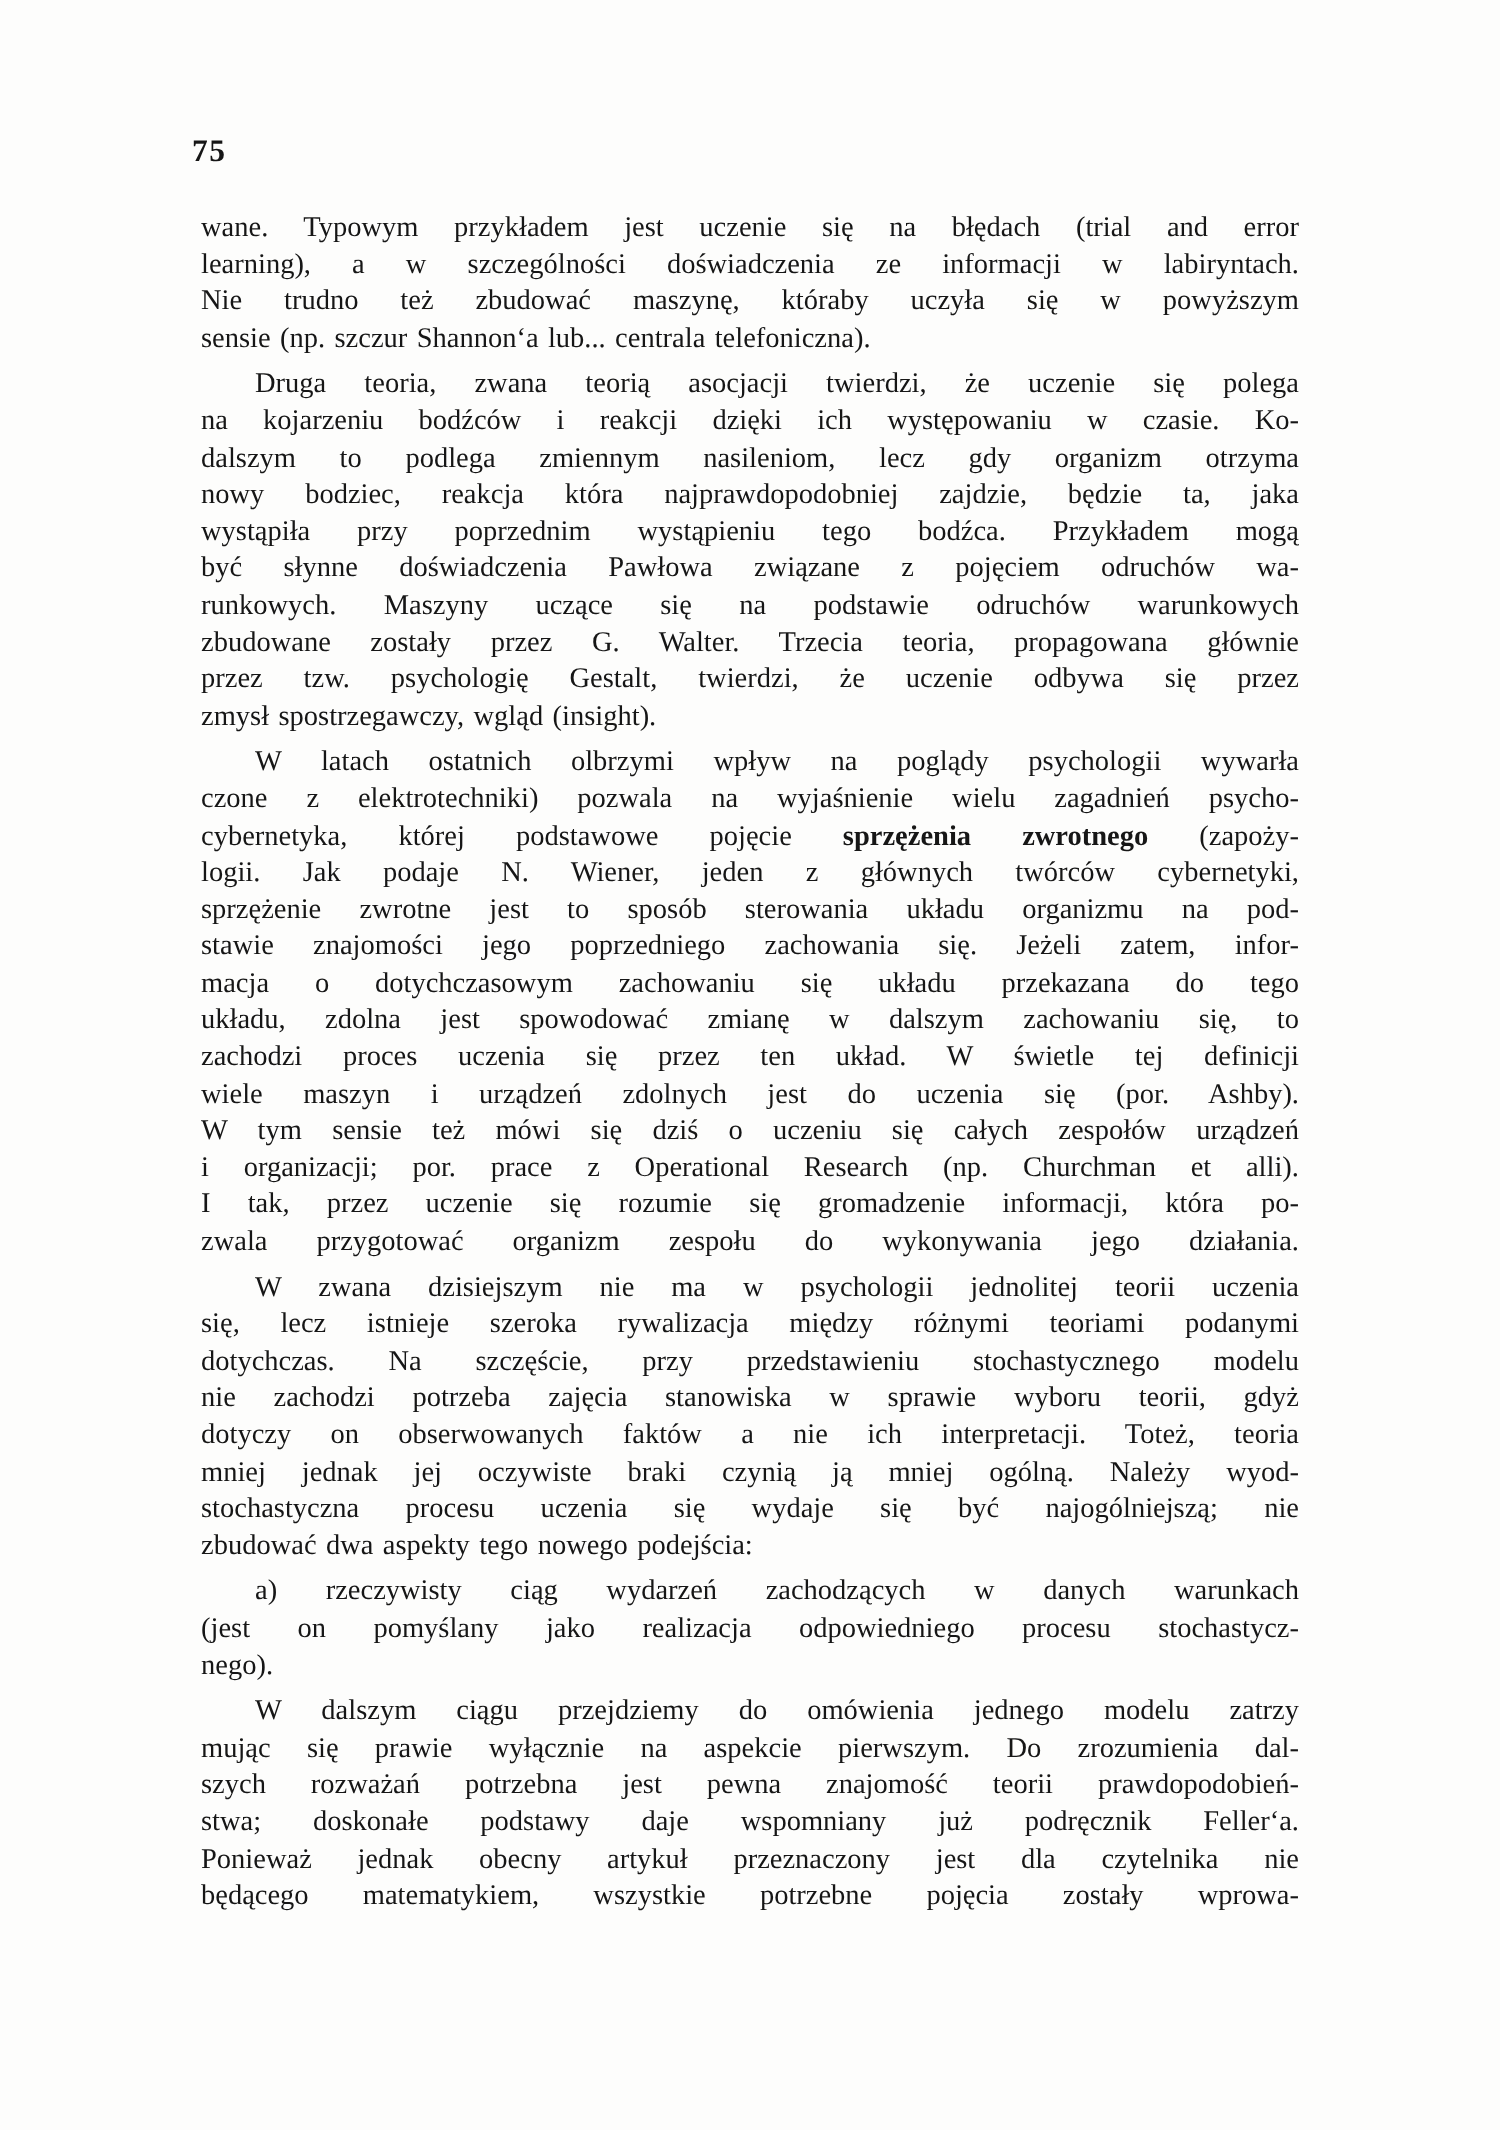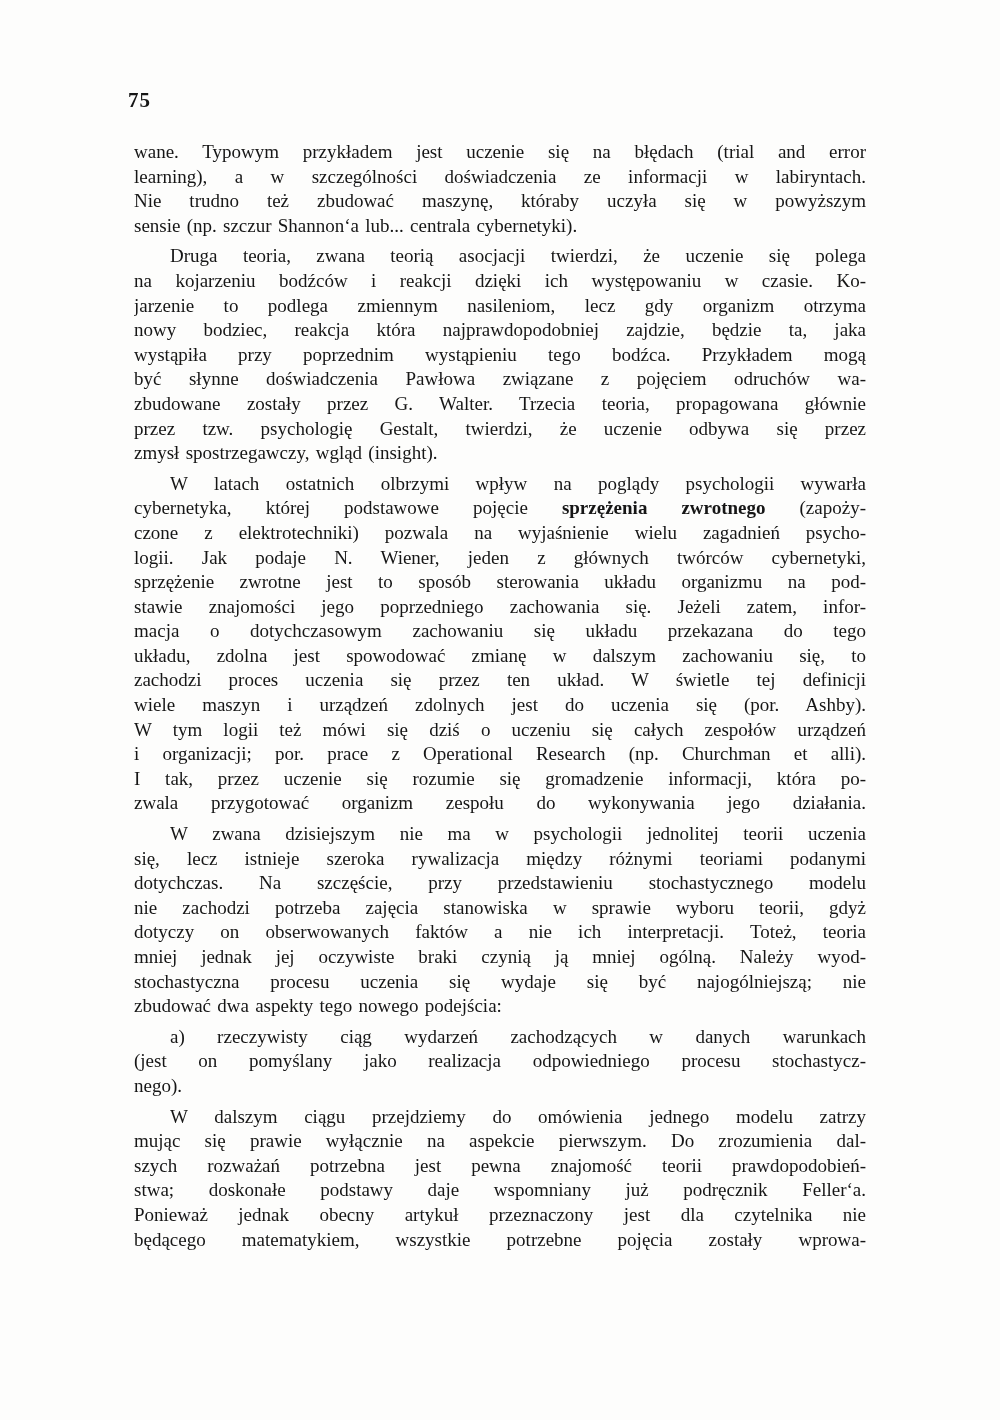--- a/index.html
+++ b/index.html
@@ -63,45 +63,46 @@
 <body>
 
 <div class="page">
   <div class="page-number">75</div>
 
   <div class="text-block">
       <div class="para">
         <div class="line"><span>wane. Typowym przykładem jest uczenie się na błędach (trial and error</span></div>
         <div class="line"><span>learning), a w szczególności doświadczenia ze informacji w labiryntach.</span></div>
         <div class="line"><span>Nie trudno też zbudować maszynę, któraby uczyła się w powyższym</span></div>
-        <div class="line endline"><span>sensie (np. szczur Shannon‘a lub... centrala cybernetyki).</span></div>
+        <div class="line endline"><span>sensie (np. szczur Shannon‘a lub... centrala telefoniczna).</span></div>
       </div>
       <div class="para">
         <div class="line indent"><span>Druga teoria, zwana teorią asocjacji twierdzi, że uczenie się polega</span></div>
         <div class="line"><span>na kojarzeniu bodźców i reakcji dzięki ich występowaniu w czasie. Ko-</span></div>
-        <div class="line"><span>jarzenie to podlega zmiennym nasileniom, lecz gdy organizm otrzyma</span></div>
+        <div class="line"><span>dalszym to podlega zmiennym nasileniom, lecz gdy organizm otrzyma</span></div>
         <div class="line"><span>nowy bodziec, reakcja która najprawdopodobniej zajdzie, będzie ta, jaka</span></div>
         <div class="line"><span>wystąpiła przy poprzednim wystąpieniu tego bodźca. Przykładem mogą</span></div>
         <div class="line"><span>być słynne doświadczenia Pawłowa związane z pojęciem odruchów wa-</span></div>
+        <div class="line"><span>runkowych. Maszyny uczące się na podstawie odruchów warunkowych</span></div>
         <div class="line"><span>zbudowane zostały przez G. Walter. Trzecia teoria, propagowana głównie</span></div>
         <div class="line"><span>przez tzw. psychologię Gestalt, twierdzi, że uczenie odbywa się przez</span></div>
         <div class="line endline"><span>zmysł spostrzegawczy, wgląd (insight).</span></div>
       </div>
       <div class="para">
         <div class="line indent"><span>W latach ostatnich olbrzymi wpływ na poglądy psychologii wywarła</span></div>
+        <div class="line"><span>czone z elektrotechniki) pozwala na wyjaśnienie wielu zagadnień psycho-</span></div>
         <div class="line"><span>cybernetyka, której podstawowe pojęcie </span><span class="bold">sprzężenia zwrotnego</span><span> (zapoży-</span></div>
-        <div class="line"><span>czone z elektrotechniki) pozwala na wyjaśnienie wielu zagadnień psycho-</span></div>
         <div class="line"><span>logii. Jak podaje N. Wiener, jeden z głównych twórców cybernetyki,</span></div>
         <div class="line"><span>sprzężenie zwrotne jest to sposób sterowania układu organizmu na pod-</span></div>
         <div class="line"><span>stawie znajomości jego poprzedniego zachowania się. Jeżeli zatem, infor-</span></div>
         <div class="line"><span>macja o dotychczasowym zachowaniu się układu przekazana do tego</span></div>
         <div class="line"><span>układu, zdolna jest spowodować zmianę w dalszym zachowaniu się, to</span></div>
         <div class="line"><span>zachodzi proces uczenia się przez ten układ. W świetle tej definicji</span></div>
         <div class="line"><span>wiele maszyn i urządzeń zdolnych jest do uczenia się (por. Ashby).</span></div>
-        <div class="line"><span>W tym logii też mówi się dziś o uczeniu się całych zespołów urządzeń</span></div>
+        <div class="line"><span>W tym sensie też mówi się dziś o uczeniu się całych zespołów urządzeń</span></div>
         <div class="line"><span>i organizacji; por. prace z Operational Research (np. Churchman et alli).</span></div>
         <div class="line"><span>I tak, przez uczenie się rozumie się gromadzenie informacji, która po-</span></div>
         <div class="line"><span>zwala przygotować organizm zespołu do wykonywania jego działania.</span></div>
       </div>
       <div class="para">
         <div class="line indent"><span>W zwana dzisiejszym nie ma w psychologii jednolitej teorii uczenia</span></div>
         <div class="line"><span>się, lecz istnieje szeroka rywalizacja między różnymi teoriami podanymi</span></div>
         <div class="line"><span>dotychczas. Na szczęście, przy przedstawieniu stochastycznego modelu</span></div>
         <div class="line"><span>nie zachodzi potrzeba zajęcia stanowiska w sprawie wyboru teorii, gdyż</span></div>
         <div class="line"><span>dotyczy on obserwowanych faktów a nie ich interpretacji. Toteż, teoria</span></div>

